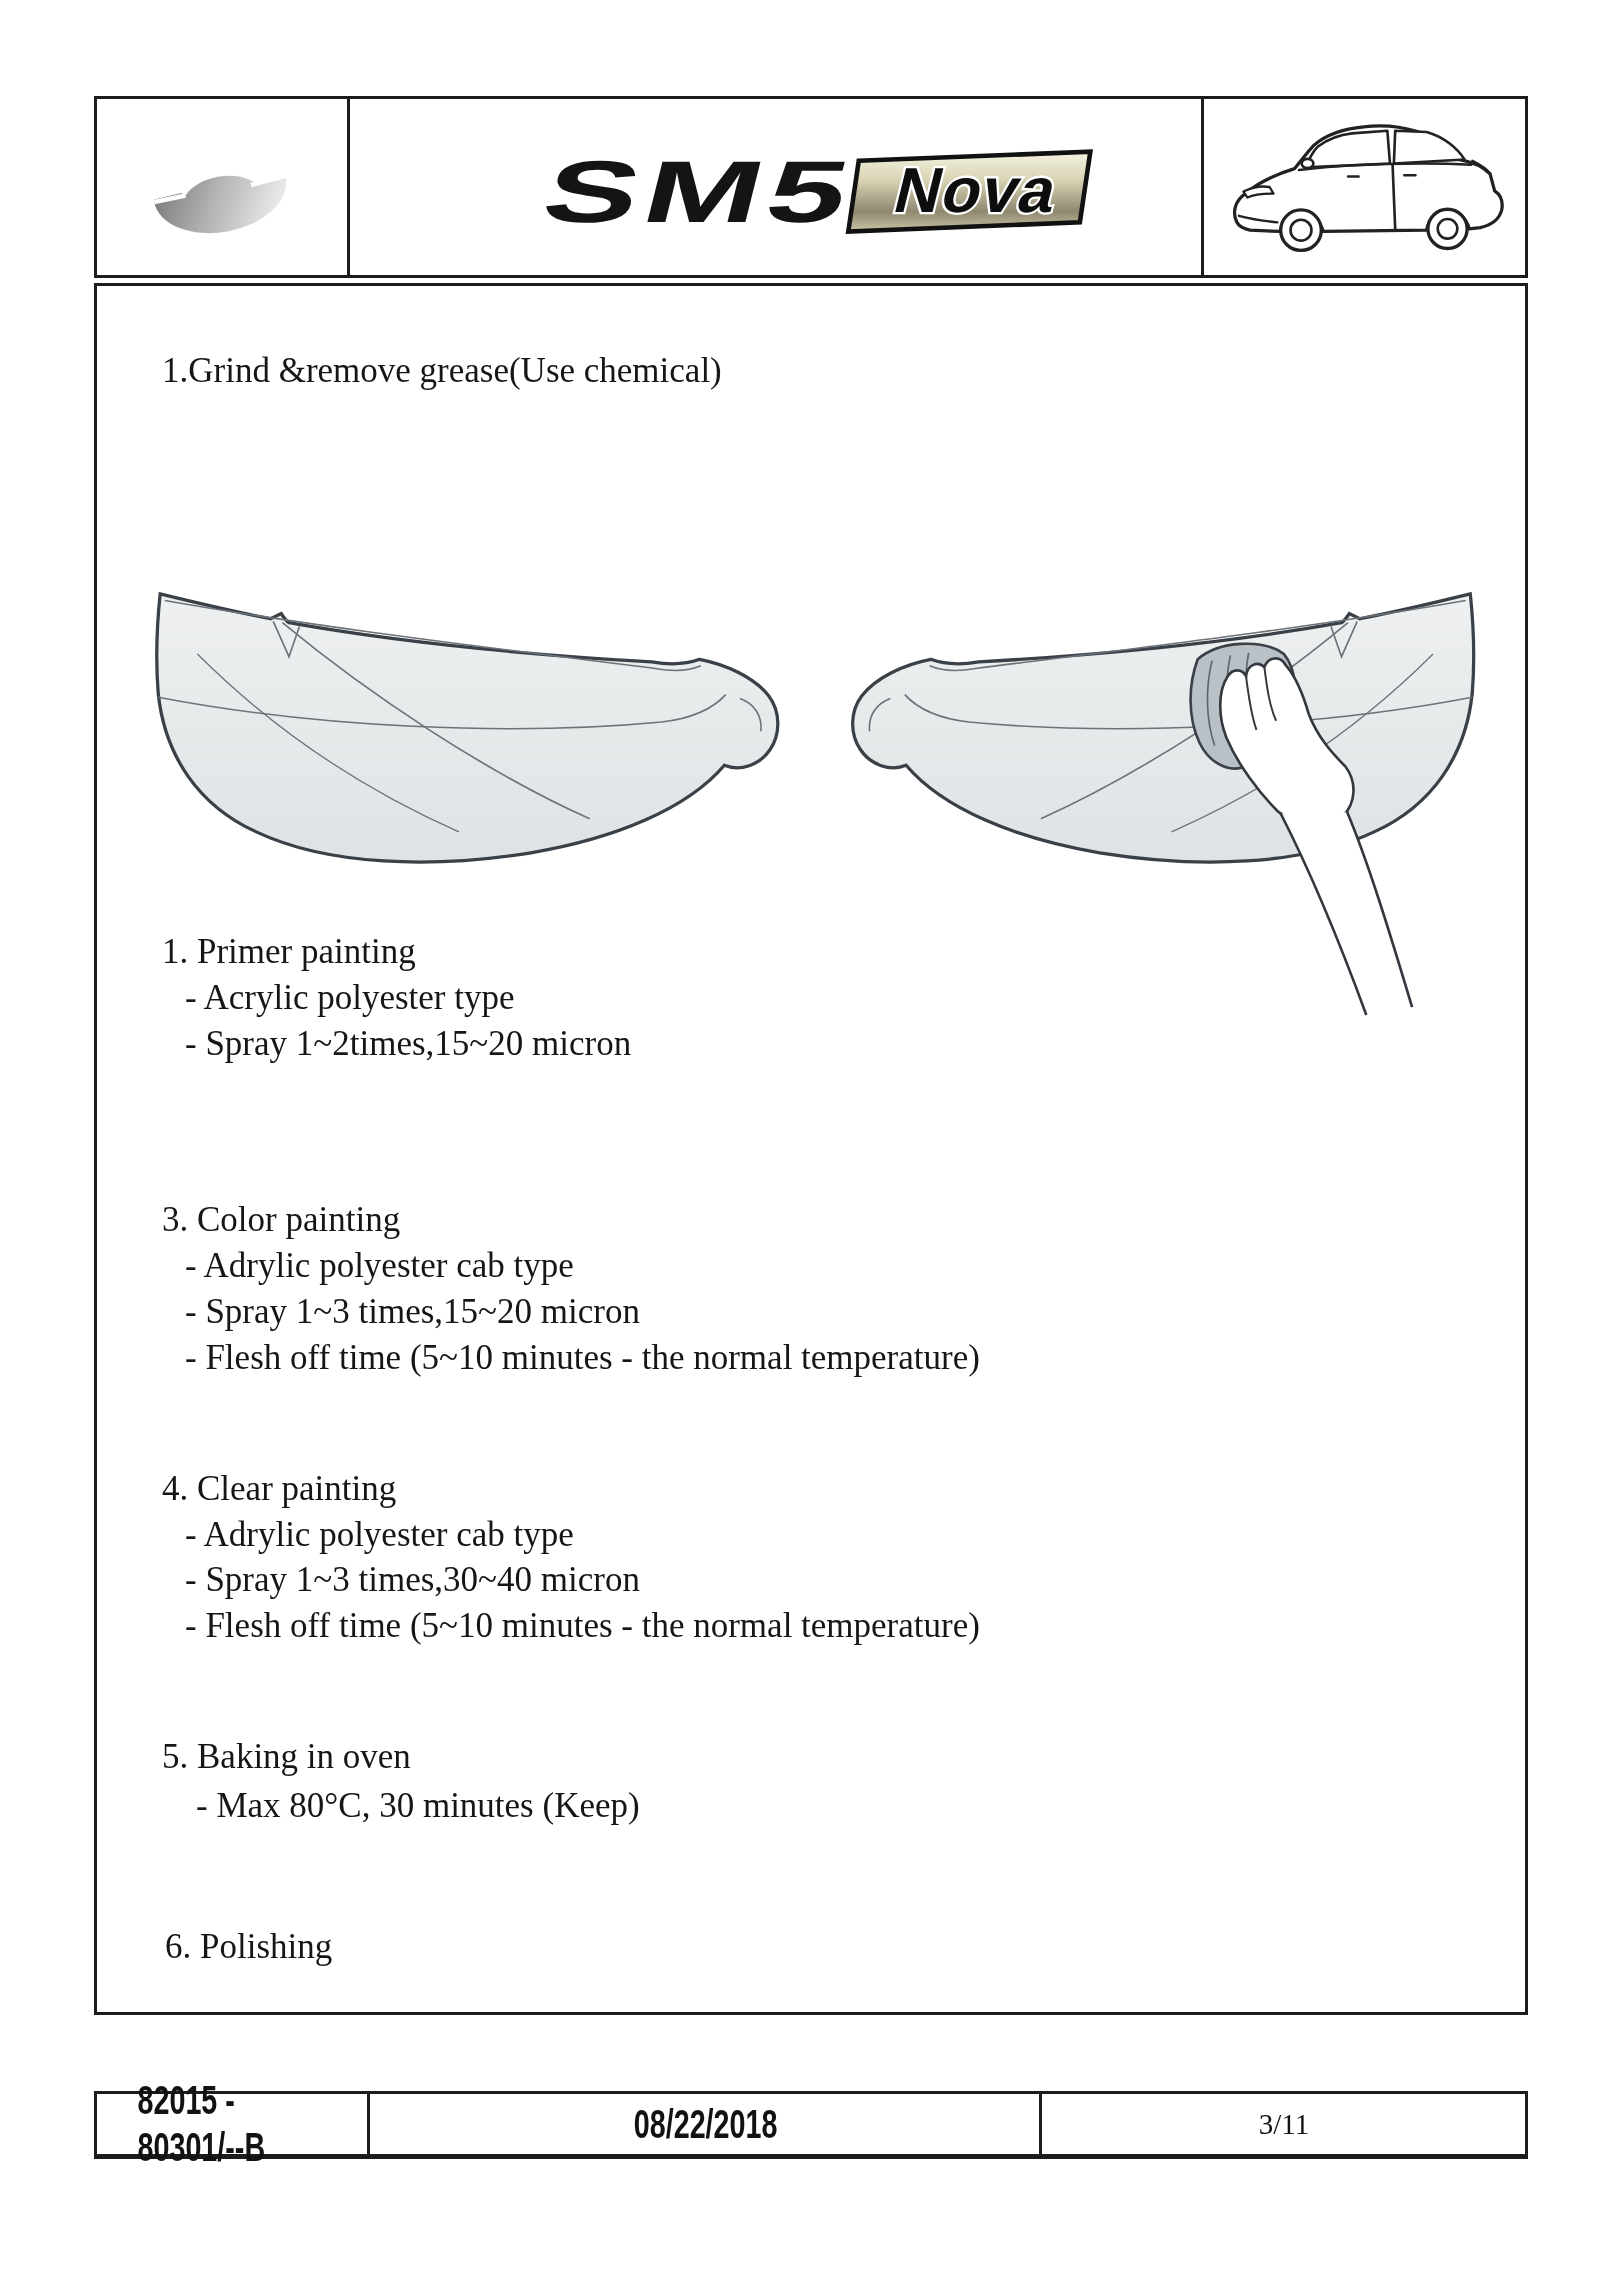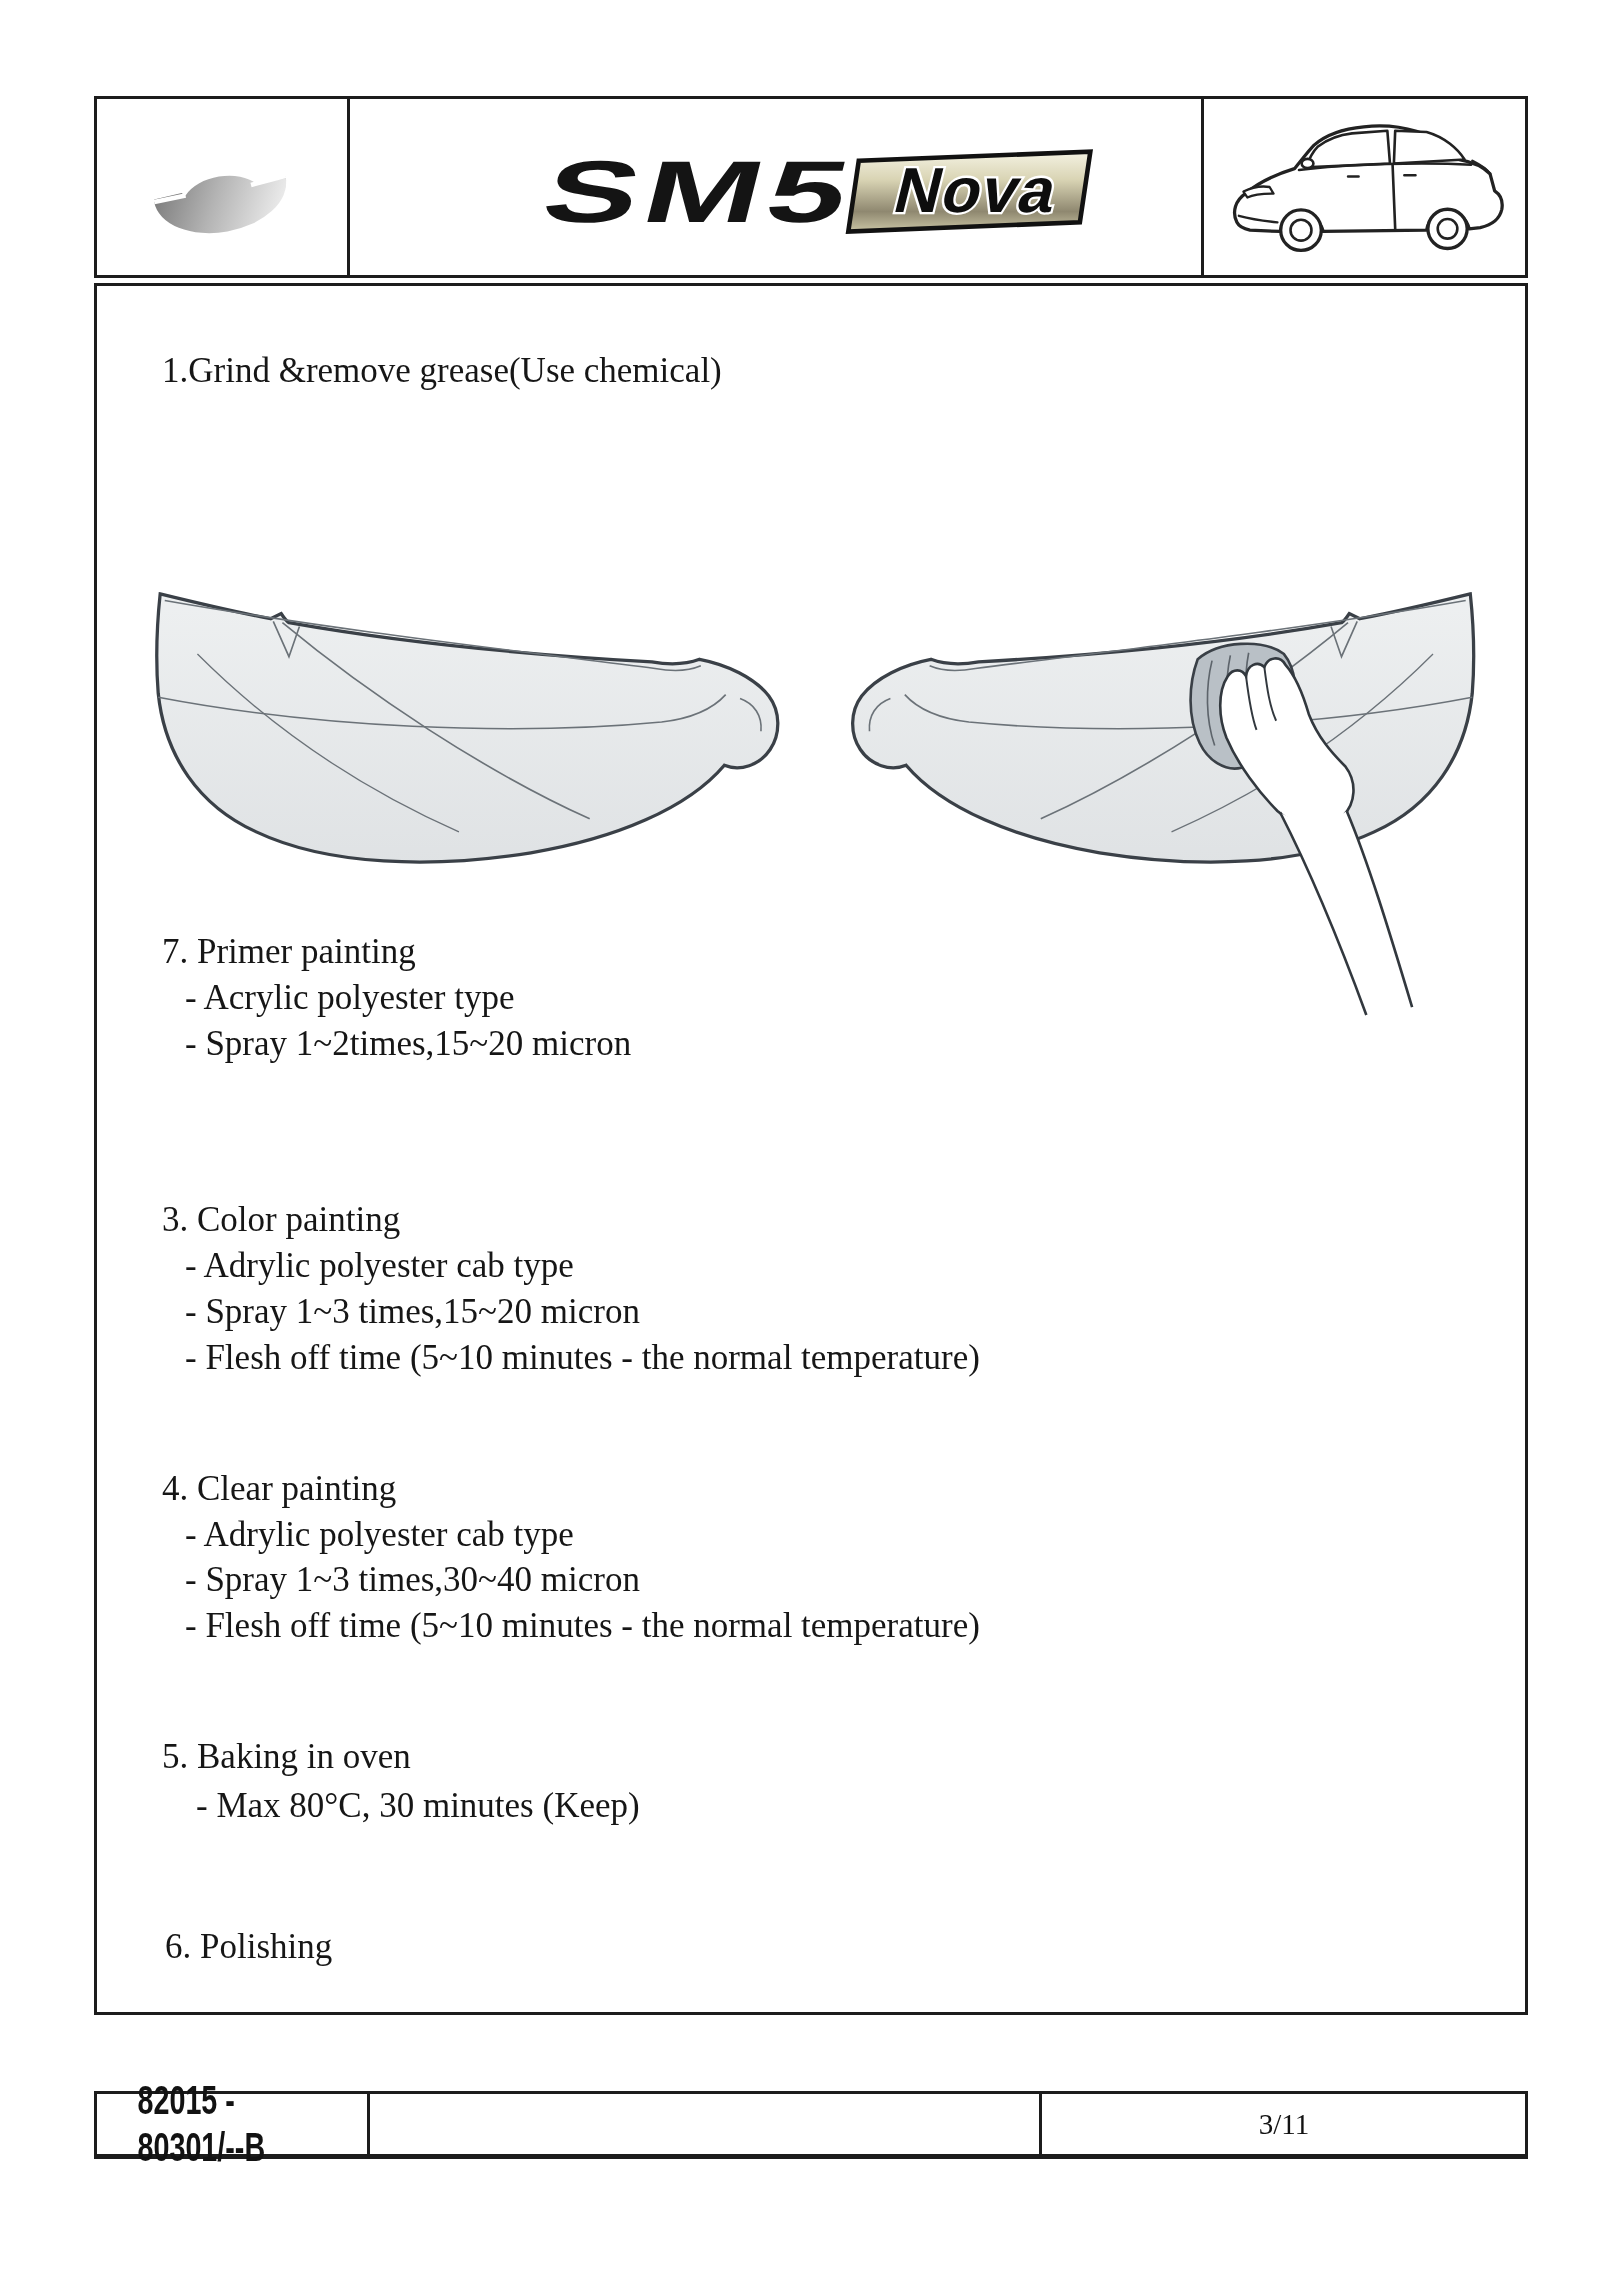--- a/index.html
+++ b/index.html
@@ -133,21 +133,21 @@
                C 1924 1212 1892 1170 1874 1128 Z" fill="#ffffff" stroke="#32383e" stroke-width="4"></path>
       <path d="M 1904 1034 C 1908 1066 1912 1094 1920 1116" fill="none" stroke="#32383e" stroke-width="3"></path>
       <path d="M 1932 1020 C 1936 1052 1940 1080 1950 1102" fill="none" stroke="#32383e" stroke-width="3"></path>
       <path d="M 1956 1242 C 1996 1320 2044 1432 2088 1552 L 2158 1540 C 2122 1420 2090 1316 2058 1240
                C 2028 1262 1988 1262 1956 1242 Z" fill="#ffffff" stroke="none"></path>
       <path d="M 1956 1242 C 1996 1320 2044 1432 2088 1552" fill="none" stroke="#32383e" stroke-width="4"></path>
       <path d="M 2058 1240 C 2090 1316 2122 1420 2158 1540" fill="none" stroke="#32383e" stroke-width="4"></path>
     </g>
   </svg>
 
-  <div class="txt" style="left:162px;top:929px;">7. Primer painting</div>
+  <div class="txt" style="left:162px;top:929px;">1. Primer painting</div>
   <div class="txt" style="left:185px;top:975px;">- Acrylic polyester type</div>
   <div class="txt" style="left:185px;top:1021px;">- Spray 1~2times,15~20 micron</div>
 
   <div class="txt" style="left:162px;top:1197px;">3. Color painting</div>
   <div class="txt" style="left:185px;top:1243px;">- Adrylic polyester cab type</div>
   <div class="txt" style="left:185px;top:1289px;">- Spray 1~3 times,15~20 micron</div>
   <div class="txt" style="left:185px;top:1335px;">- Flesh off time (5~10 minutes - the normal temperature)</div>
 
   <div class="txt" style="left:162px;top:1466px;">4. Clear painting</div>
   <div class="txt" style="left:185px;top:1512px;">- Adrylic polyester cab type</div>
@@ -159,19 +159,22 @@
 
   <div class="txt" style="left:165px;top:1924px;">6. Polishing</div>
 
   <div class="box" style="left:94px;top:2091px;width:1434px;height:68px;border-bottom-width:5.9px;">
     <div class="vdiv" style="left:270px;"></div>
     <div class="vdiv" style="left:942px;"></div>
 
     <div class="footer-cell" style="left:0;width:270px;">
       <span class="cond">82015 - 80301/--B</span>
     </div>
+    <div class="footer-cell" style="left:274px;width:669px;">
+      <span class="cond">08/22/2018</span>
+    </div>
     <div class="footer-cell" style="left:946px;width:482px;text-align:center;">
       <span class="pagenum">3/11</span>
     </div>
   </div>
 
 </div>
 
 
 </body></html>

